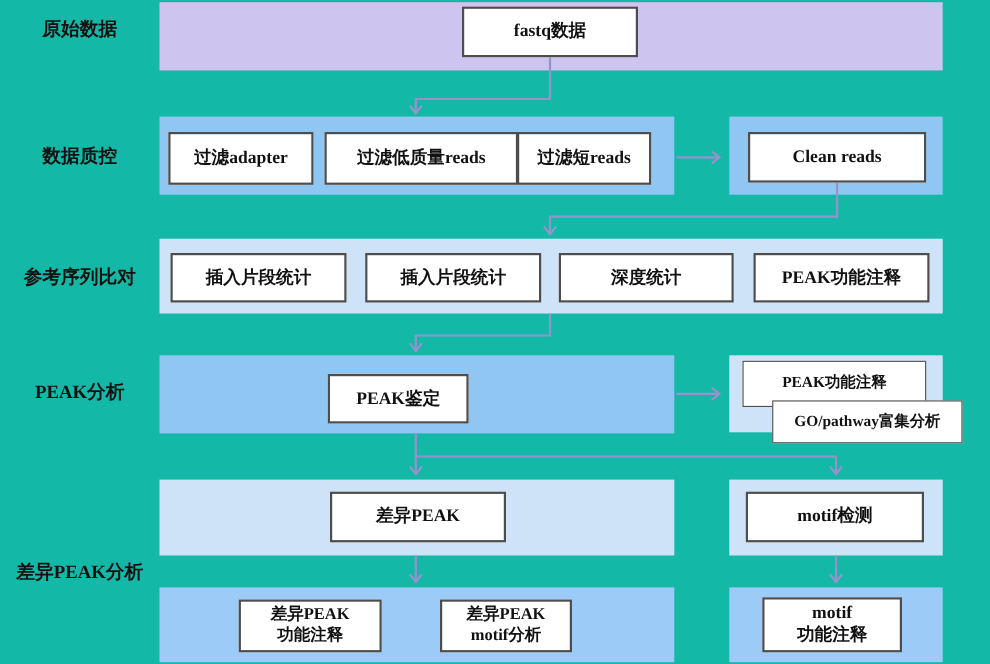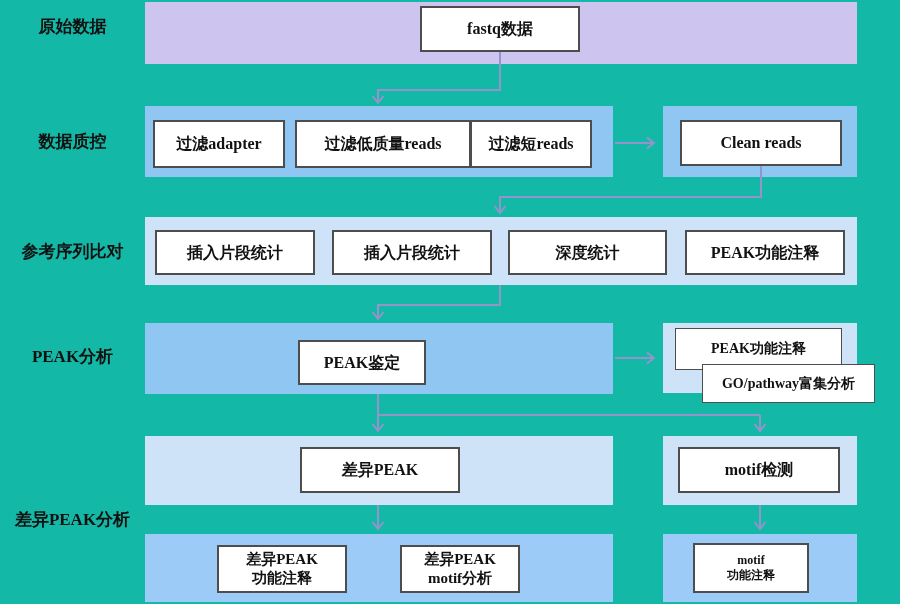--- a/index.html
+++ b/index.html
@@ -119,18 +119,18 @@
   </div>
 
   <div class="node" style="left:217px;top:545px;width:130px;height:48px;font-size:15px">
     <span>差异PEAK</span>
     <span>功能注释</span>
   </div>
   <div class="node" style="left:400px;top:545px;width:120px;height:48px;font-size:15px">
     <span>差异PEAK</span>
     <span>motif分析</span>
   </div>
-  <div class="node" style="left:693px;top:543px;width:116px;height:50px;font-size:12px">
+  <div class="node" style="left:693px;top:543px;width:127px;height:50px;font-size:16px">
     <span>motif</span>
     <span>功能注释</span>
   </div>
 
 </div>
 
 </body></html>

